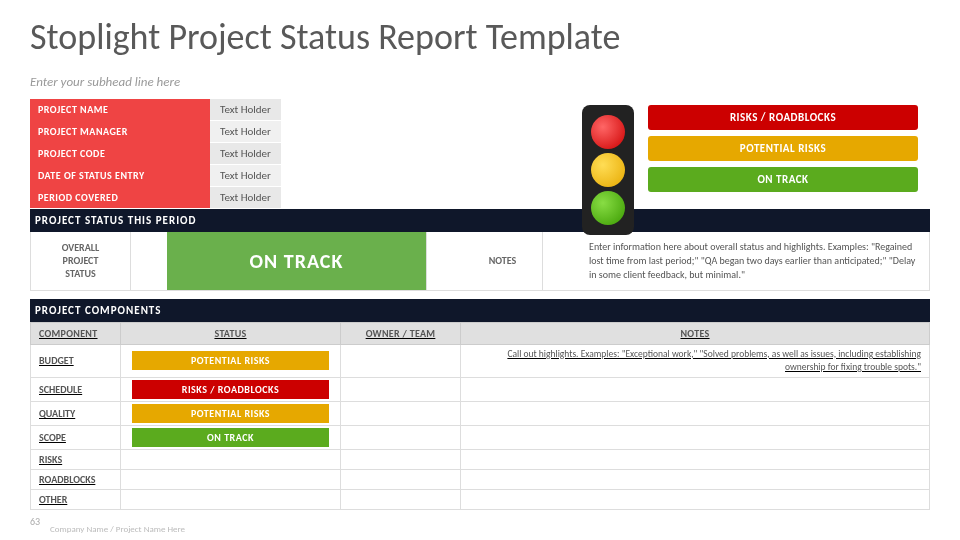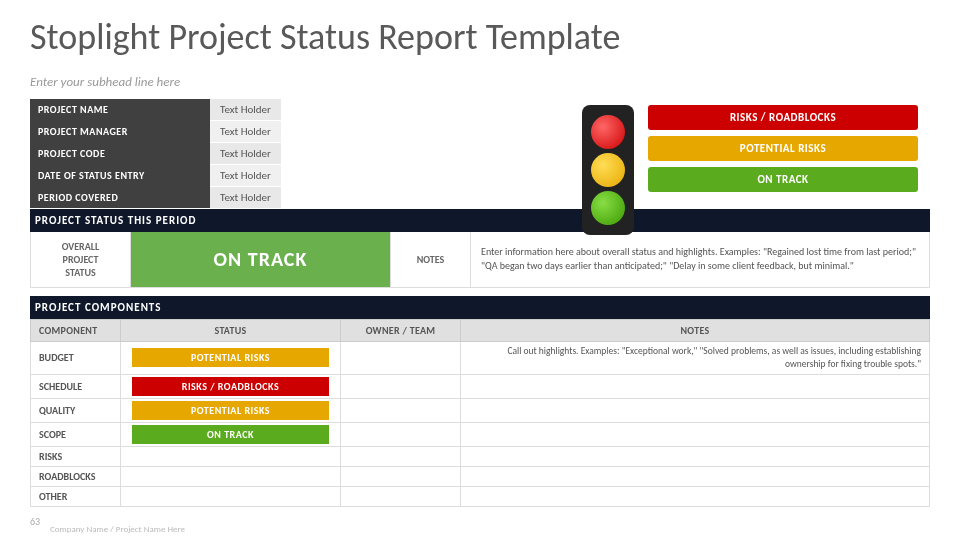--- a/index.html
+++ b/index.html
@@ -34,21 +34,21 @@
       margin-bottom: 10px;
       font-style: italic;
     }
 
     .info-table {
       flex: 0 0 560px;
       border-collapse: collapse;
     }
 
     .info-table tr td:first-child {
-      background: #404040;
+      background: #ef4444;
       color: #fff;
       font-size: 10px;
       font-weight: 700;
       padding: 4px 8px;
       width: 180px;
       letter-spacing: 0.5px;
     }
 
     .info-table tr td:last-child {
       font-size: 11px;
@@ -129,20 +129,21 @@
     
     .status-section {
       margin-bottom: 8px;
     }
 
     .status-body {
       display: flex;
       align-items: stretch;
       border: 1px solid #ddd;
       border-top: none;
+      gap: 36px;
     }
 
     .status-label-cell {
       width: 100px;
       font-size: 10px;
       font-weight: 600;
       color: #666;
       text-align: center;
       padding: 8px 4px;
       display: flex;
@@ -191,20 +192,21 @@
     
     .components-section {
       margin-top: 4px;
       border-radius: 10px;
     }
 
     .comp-table {
       width: 100%;
       border-collapse: collapse;
       font-size: 10px;
+      text-decoration: underline;
     }
 
     .comp-table thead tr th {
       background: #e0e0e0;
       color: #555;
       font-size: 10px;
       font-weight: 700;
       padding: 4px 8px;
       text-align: center;
       border: 1px solid #ccc;

